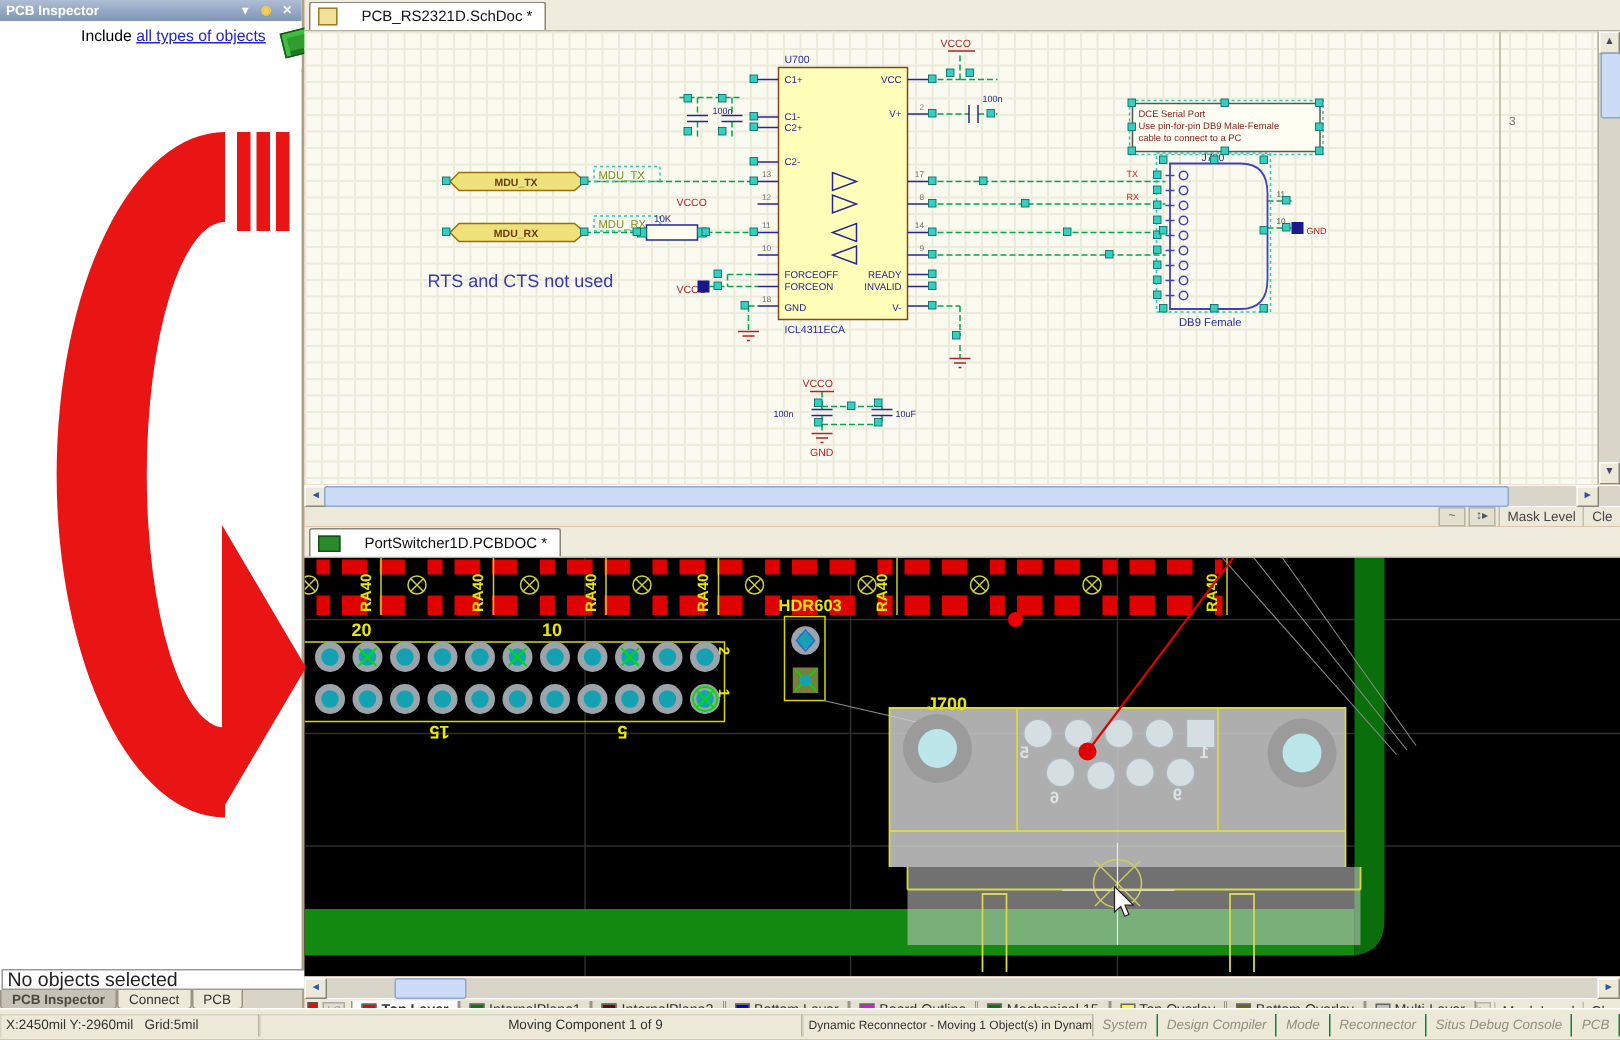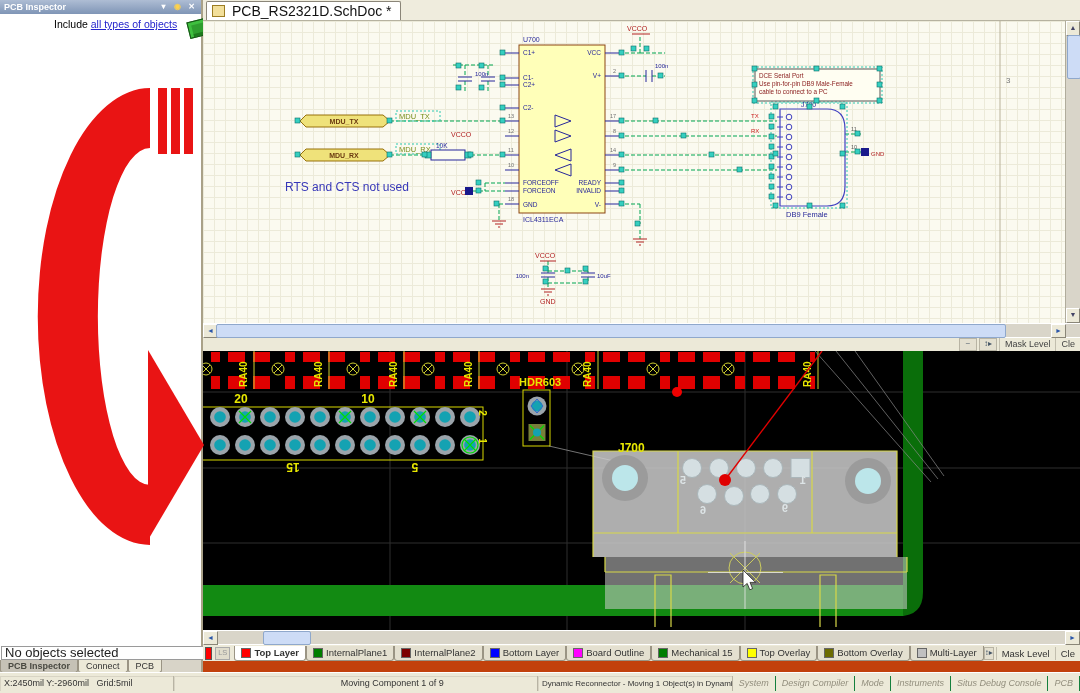--- a/index.html
+++ b/index.html
@@ -26,22 +26,22 @@
           border-top:none;border-radius:0 0 3px 3px;color:#333;white-space:nowrap;}
   .lp-tab.active{background:#c6c2b6;color:#4a4a42;font-weight:bold;}
 
   
   .red-arrow{position:absolute;left:8px;top:58px;z-index:60;pointer-events:none;}
 
   
   .main{position:absolute;left:203px;top:0;width:877px;height:672px;}
   .tabbar{height:20px;background:#efecdd;border-bottom:1px solid #b6b2a0;display:flex;
           align-items:flex-end;padding-left:3px;}
-  .dtab{display:flex;align-items:center;gap:7px;background:#fff;border:1px solid #8a8578;
-        border-bottom:none;padding:1px 8px 1px 5px;font-size:14px;height:16px;
+  .dtab{display:flex;align-items:center;gap:16px;background:#fff;border:1px solid #8a8578;
+        border-bottom:none;padding:1px 8px 1px 5px;font-size:10px;height:16px;
         border-radius:2px 2px 0 0;color:#111;white-space:nowrap;}
   .icon-schdoc{display:inline-block;width:11px;height:10px;background:#f2df9a;border:1px solid #9c7d22;}
   .icon-pcbdoc{display:inline-block;width:13px;height:9px;background:#2a8a2a;border:1px solid #145014;}
 
   .sch-view{position:relative;height:302px;overflow:hidden;background:#fbfaf0;
             background-image:linear-gradient(#ecead9 1px,transparent 1px),
                              linear-gradient(90deg,#ecead9 1px,transparent 1px);
             background-size:11px 11px;}
   .sch-view svg{position:absolute;left:0;top:0;}
   .vscroll{position:absolute;right:0;top:0;width:14px;height:302px;background:#d9d5c9;
@@ -367,20 +367,26 @@
       <div class="harrow" style="right:14px;">►</div>
     </div>
 
     <div class="maskstrip">
       <span class="mi">~</span>
       <span class="mi">↕▸</span>
       <span class="mbtn">Mask Level</span>
       <span class="mbtn">Cle</span>
     </div>
 
+    <div class="tabbar">
+      <span class="dtab">
+        <span class="icon-pcbdoc"></span>
+        <span>PortSwitcher1D.PCBDOC *</span>
+      </span>
+    </div>
 
     <div class="pcb-view">
       <svg width="877" height="279" viewBox="0 0 877 279">
         <defs>
           <pattern id="prA" width="25" height="11" patternUnits="userSpaceOnUse">
               <rect width="17" height="11" fill="#e00000"></rect>
             </pattern>
           <pattern id="prB" width="25" height="13" patternUnits="userSpaceOnUse">
               <rect width="17" height="13" fill="#e00000"></rect>
             </pattern>
@@ -627,19 +633,19 @@
     <span class="seg seg1">
       <span>X:2450mil Y:-2960mil</span>&nbsp;&nbsp;
       <span>Grid:5mil</span>
     </span>
     <span class="seg seg2">Moving Component 1 of 9</span>
     <span class="seg seg3">Dynamic Reconnector - Moving 1 Object(s) in Dynamic Connect Mode (P</span>
     <span class="sb-panels">
       <span class="sb-btn">System</span>
       <span class="sb-btn">Design Compiler</span>
       <span class="sb-btn">Mode</span>
-      <span class="sb-btn">Instruments</span>
+      <span class="sb-btn">Reconnector</span>
       <span class="sb-btn">Situs Debug Console</span>
       <span class="sb-btn">PCB</span>
     </span>
   </div>
 
 </div>
 
 </body></html>

